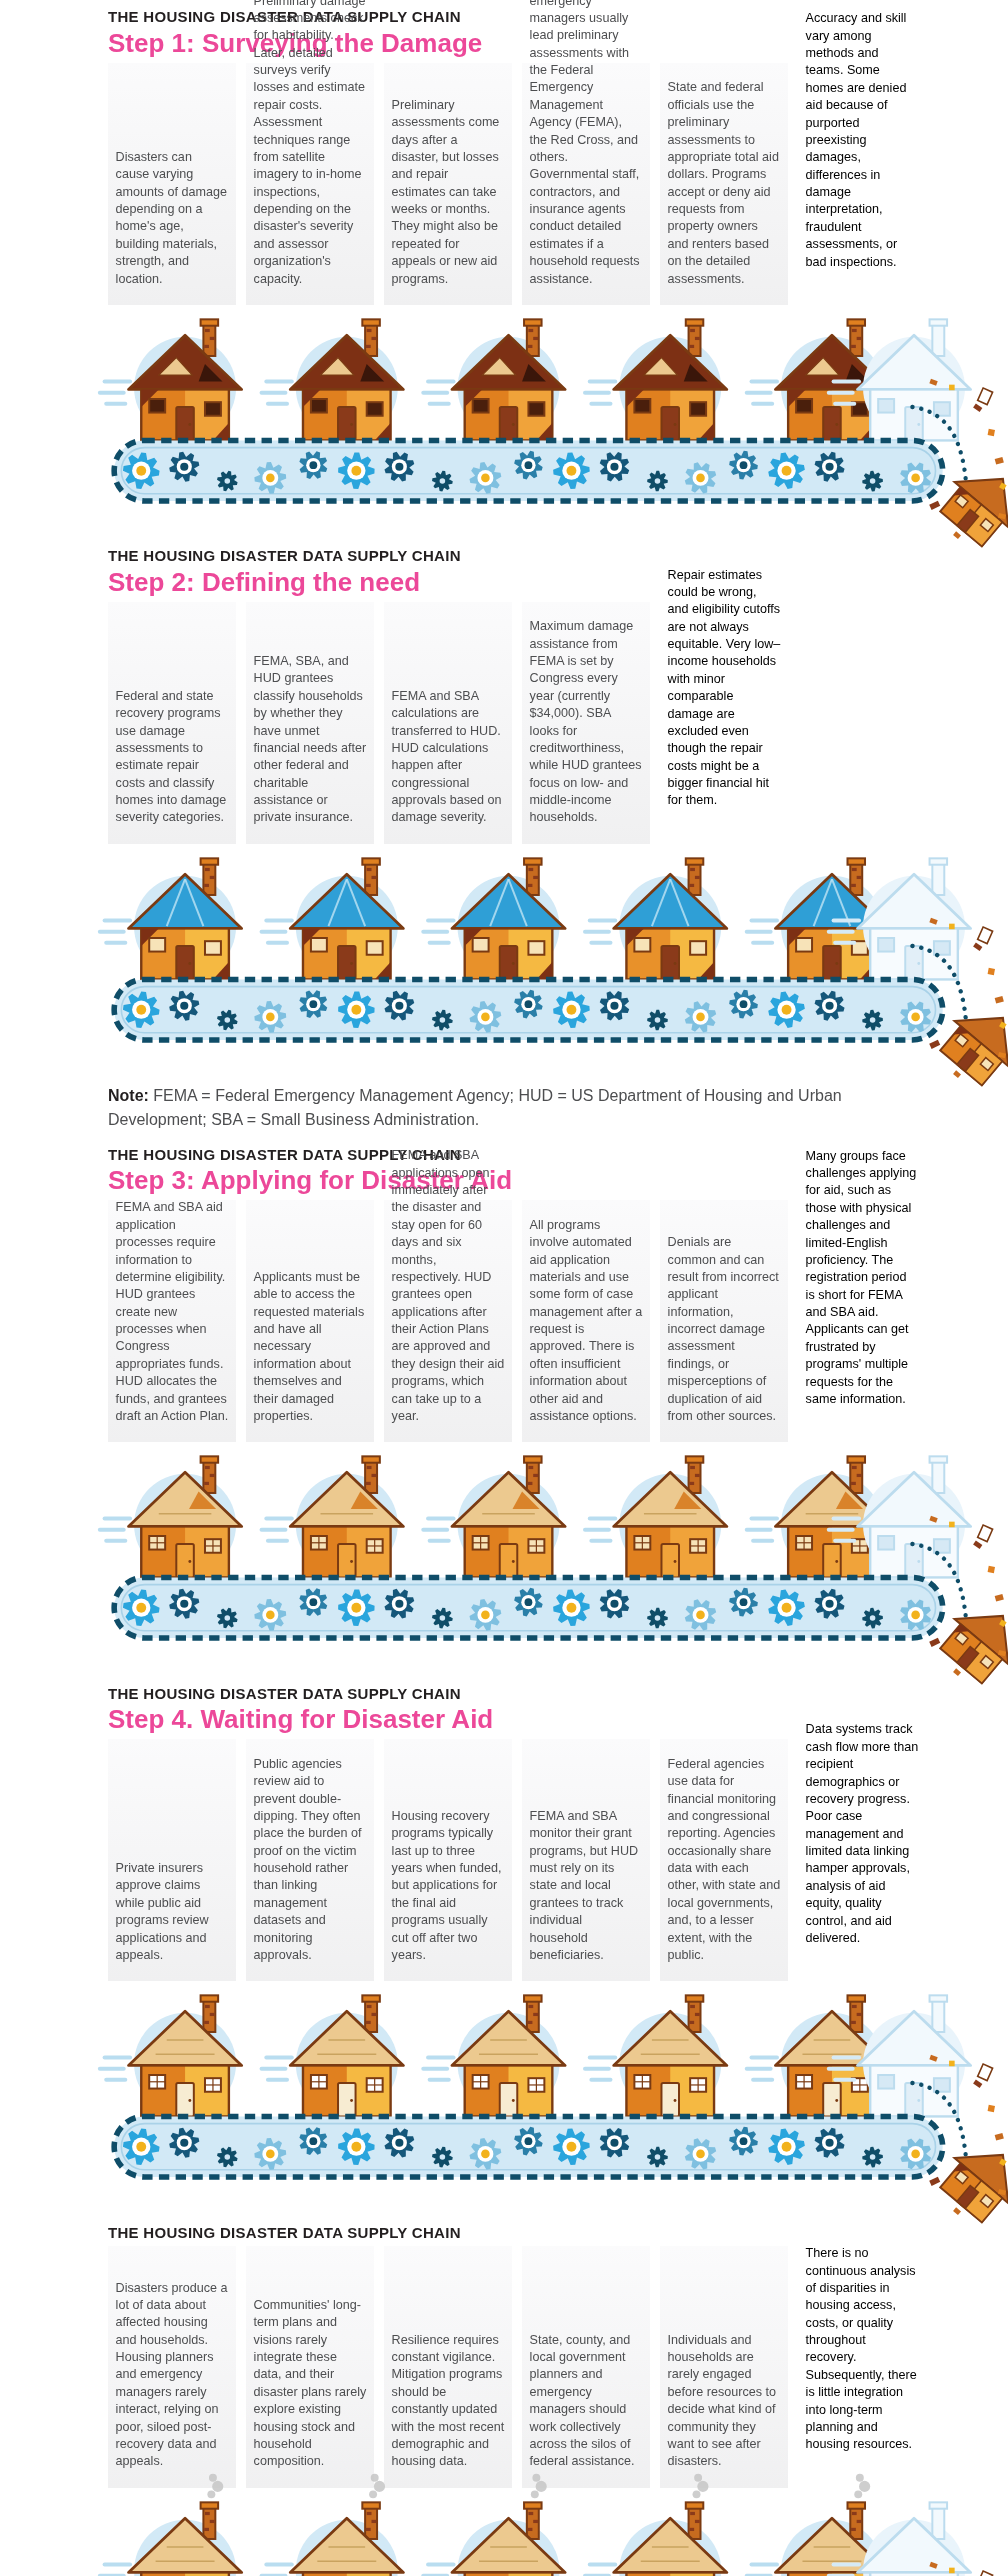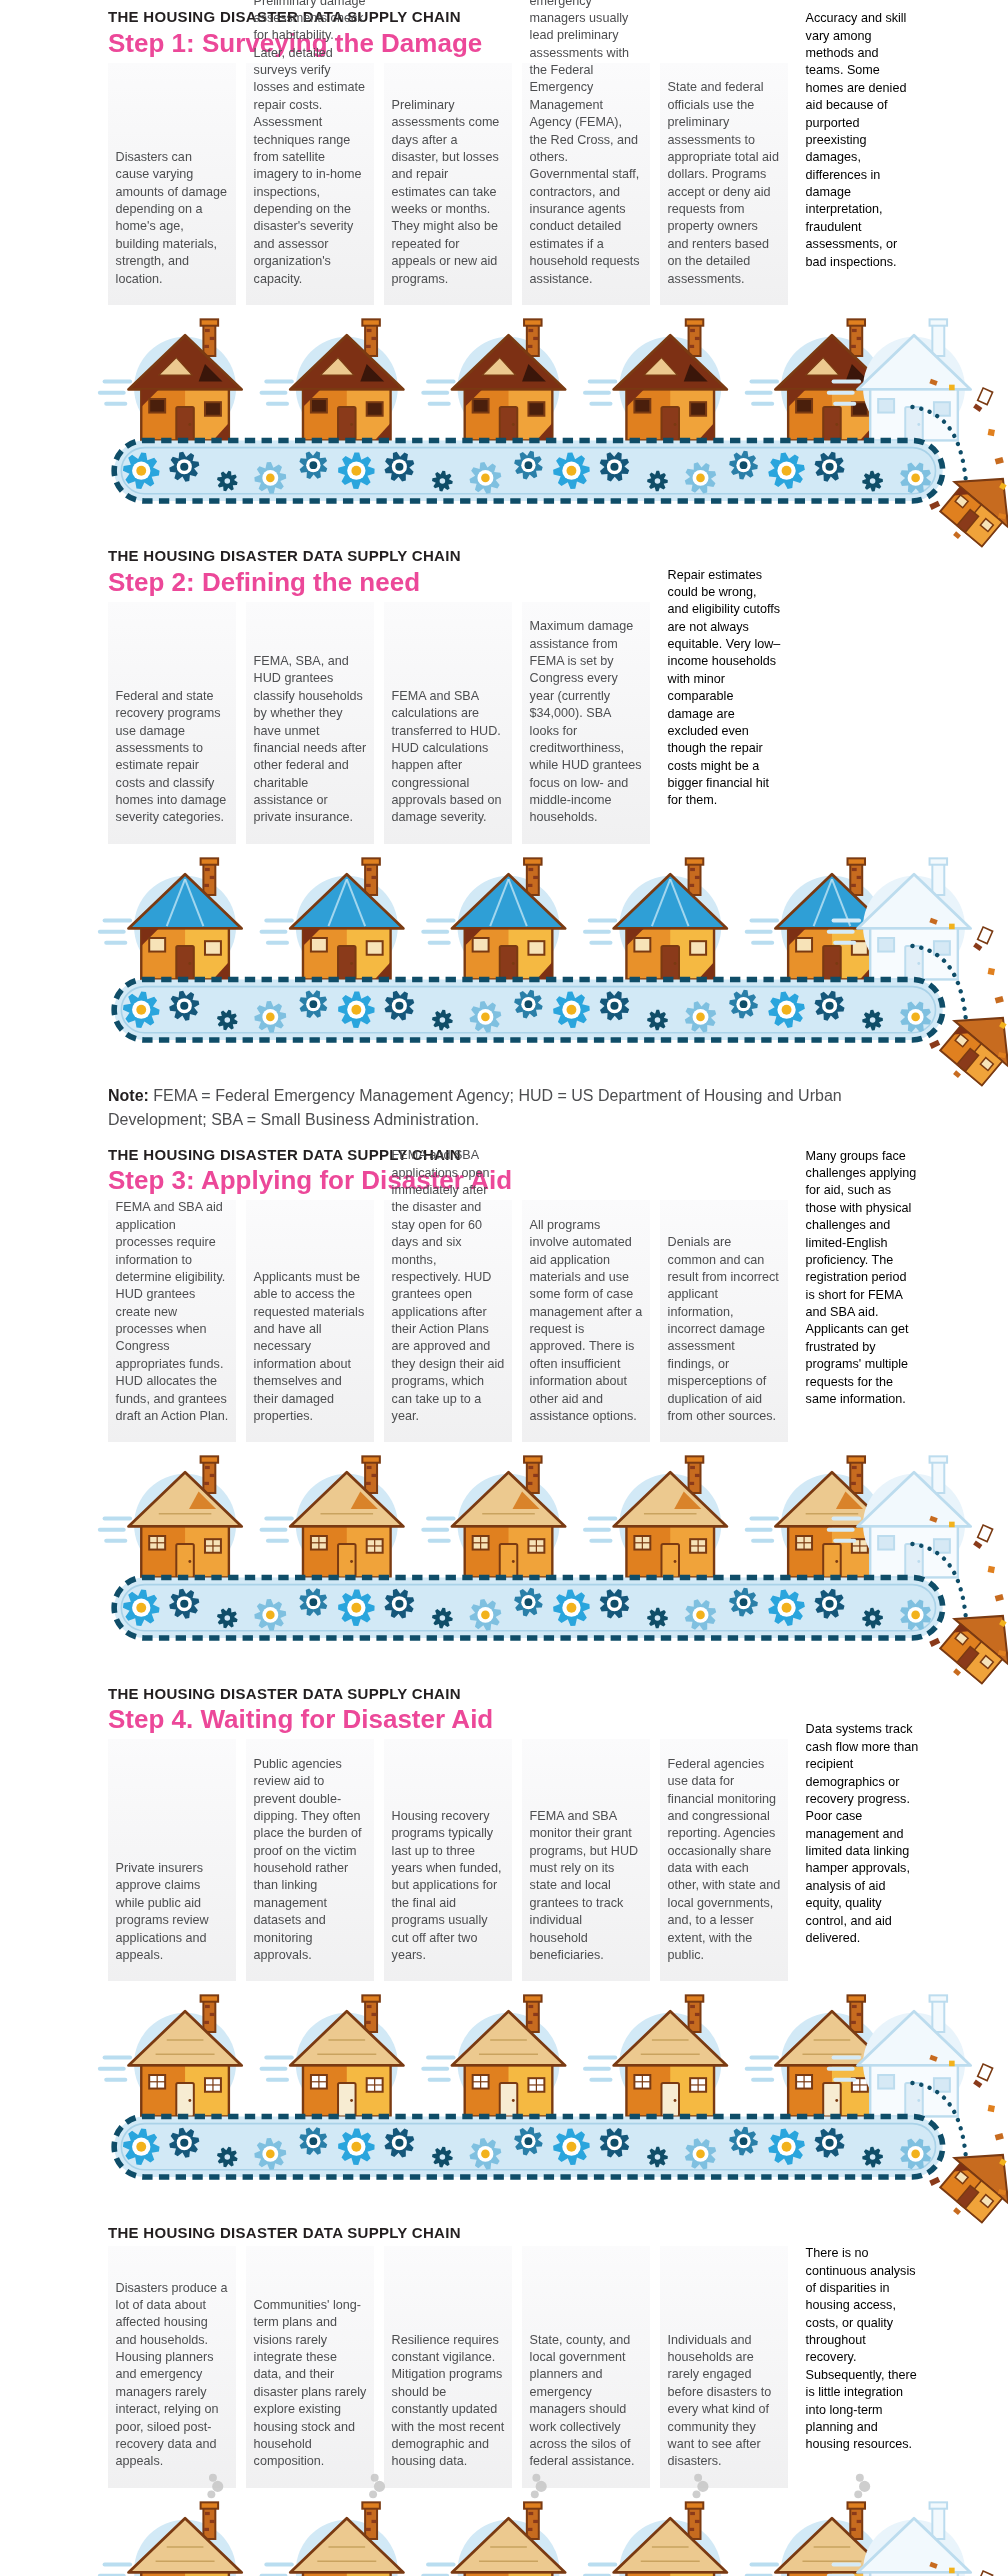--- a/index.html
+++ b/index.html
@@ -1350,21 +1350,21 @@
         </svg></div>
 
   </section>
     <section class="step">
     <div class="eyebrow">THE HOUSING DISASTER DATA SUPPLY CHAIN</div>
     <div class="columns">
         <div class="col">Disasters produce a lot of data about affected housing and households. Housing planners and emergency managers rarely interact, relying on poor, siloed post-recovery data and appeals.</div>
         <div class="col">Communities' long-term plans and visions rarely integrate these data, and their disaster plans rarely explore existing housing stock and household composition.</div>
         <div class="col">Resilience requires constant vigilance. Mitigation programs should be constantly updated with the most recent demographic and housing data.</div>
         <div class="col">State, county, and local government planners and emergency managers should work collectively across the silos of federal assistance.</div>
-        <div class="col">Individuals and households are rarely engaged before disasters to every what kind of community they want to see after disasters.</div>
+        <div class="col">Individuals and households are rarely engaged before resources to decide what kind of community they want to see after disasters.</div>
         <div class="col challenge">There is no continuous analysis of disparities in housing access, costs, or quality throughout recovery. Subsequently, there is little integration into long-term planning and housing resources.</div>
       </div>
     <div class="belt"><svg width="903" height="239" viewBox="0 0 1130 300" style="overflow:visible">
           <g transform="translate(0,0)">
             <g stroke="#b9ddf0" stroke-width="5" stroke-linecap="round">
               <line x1="-6" y1="96" x2="26" y2="96"></line>
               <line x1="-12" y1="110" x2="18" y2="110"></line>
               <line x1="-4" y1="124" x2="20" y2="124"></line>
             </g>
             <circle cx="95" cy="104" r="64" fill="#d2e9f6"></circle>

